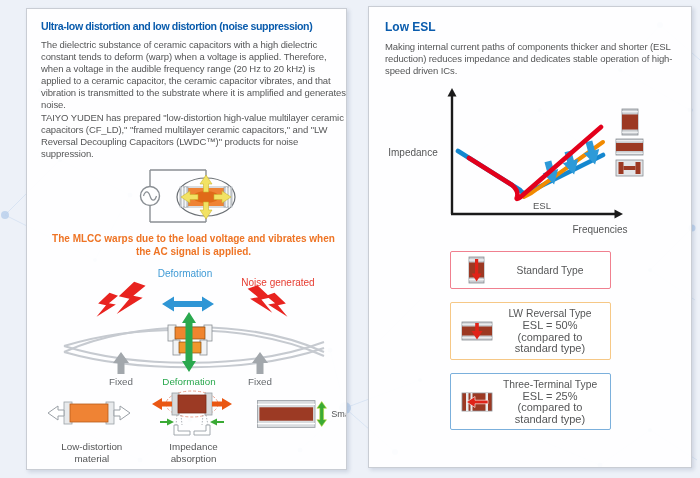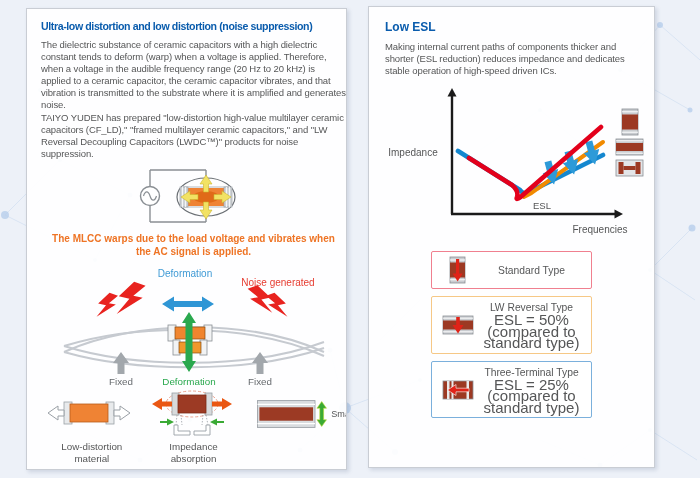--- a/index.html
+++ b/index.html
@@ -10,48 +10,48 @@
   }
   .bg-net{position:absolute;left:0;top:0;z-index:0}
   .panel{
     position:absolute;z-index:1;box-sizing:border-box;
     background:rgba(255,255,255,.93);
     border:1px solid #c9cdd4;
     box-shadow:1.5px 2px 4px rgba(90,110,140,.22);
     overflow:hidden;
   }
   #left-panel{left:26px;top:8px;width:321px;height:462px;padding:11px 0 8px 14px}
-  #right-panel{left:368px;top:6px;width:287px;height:462px;padding:13px 16px}
+  #right-panel{left:368px;top:6px;width:324px;height:462px;padding:13px 16px}
   .panel-title{margin:0 0 7px 0;font-weight:bold;color:#0a5cad;font-size:12px}
   #left-panel .panel-title{font-size:10.6px;letter-spacing:-0.4px;white-space:nowrap}
   .body-text{margin:0;font-size:9.5px;line-height:12.1px;color:#555657;letter-spacing:-0.1px}
   .caption{
     color:#ee7425;font-weight:bold;font-size:10px;line-height:1.32;
     text-align:center;margin:2px 6px 0 6px;
   }
   svg{display:block;font-family:inherit}
   .diagram{margin:2px auto 0 auto}
   .sol-row{display:flex;margin-top:1px}
   .sol{flex:1;text-align:center;min-width:0}
   .icon-slot{height:50px;display:flex;align-items:center;justify-content:center}
   .sol:last-child .icon-slot{justify-content:flex-start;padding-left:2px}
   .sol-label{font-size:9.8px;line-height:12px;color:#555657;margin-top:2px}
   
-  .legend-col{width:161px;margin:14px auto 0 auto;display:flex;flex-direction:column;gap:7px}
+  .legend-col{width:161px;margin:14px auto 0 auto;display:flex;flex-direction:column;gap:13px}
   .legend-box{
     border:1px solid;border-radius:2px;background:#fff;
     display:flex;align-items:center;padding:4px 6px;box-sizing:border-box;
   }
   .legend-box.standard{border-color:#f0808f;min-height:34px}
   .legend-box.lw{border-color:#f6c886;min-height:47px}
   .legend-box.three{border-color:#7bb0dc;min-height:47px}
   .legend-icon{width:40px;display:flex;justify-content:center;flex:0 0 40px}
   .legend-text{flex:1;text-align:center}
   .legend-title{font-size:10.3px;color:#555657;line-height:13px}
-  .legend-sub{font-size:15px;color:#555657;line-height:11.5px}
+  .legend-sub{font-size:11px;color:#555657;line-height:11.5px}
 </style>
 </head>
 <body>
 
 <svg class="bg-net" width="700" height="478" viewBox="0 0 700 478">
   <g stroke="#ccdcf0" stroke-width="1" opacity="0.6" fill="none">
     <path d="M5,215 L60,160 L130,195 L95,260 Z"></path>
     <path d="M60,160 L40,90 L120,55"></path>
     <path d="M345,408 L300,450 M345,408 L395,452 M345,408 L330,350 M345,408 L420,380"></path>
     <path d="M660,25 L620,70 L690,110 M660,25 L700,60"></path>

